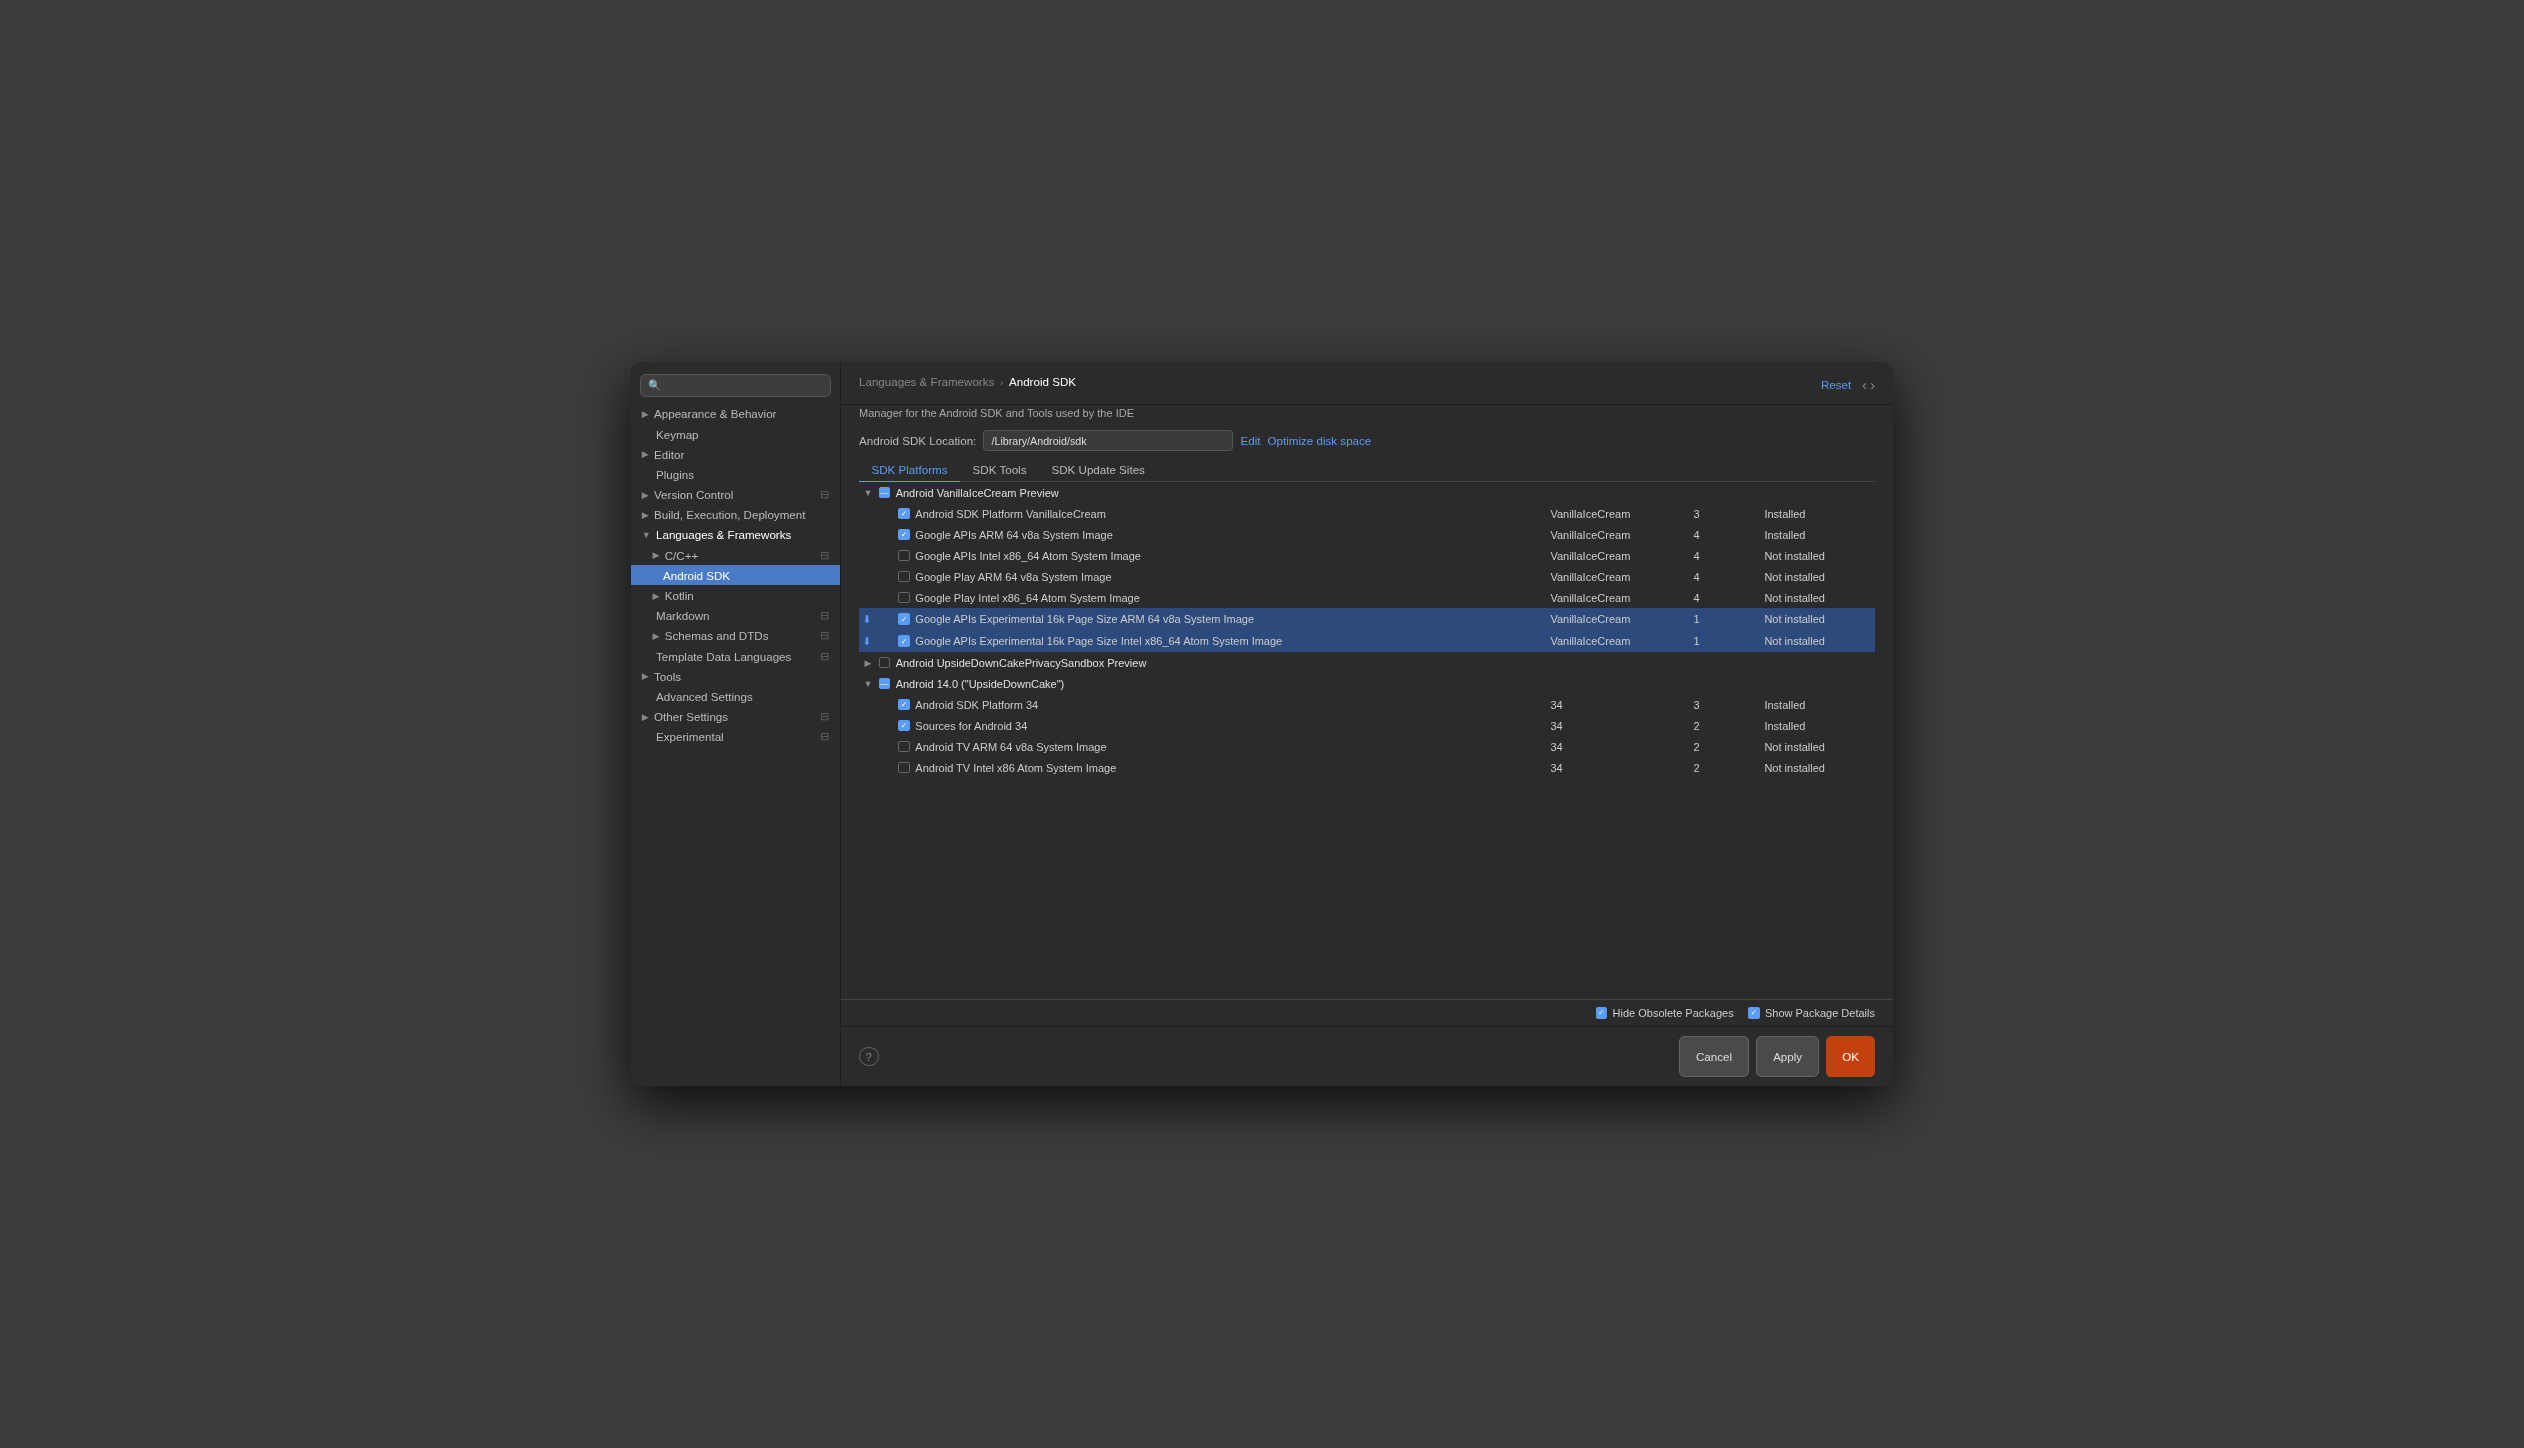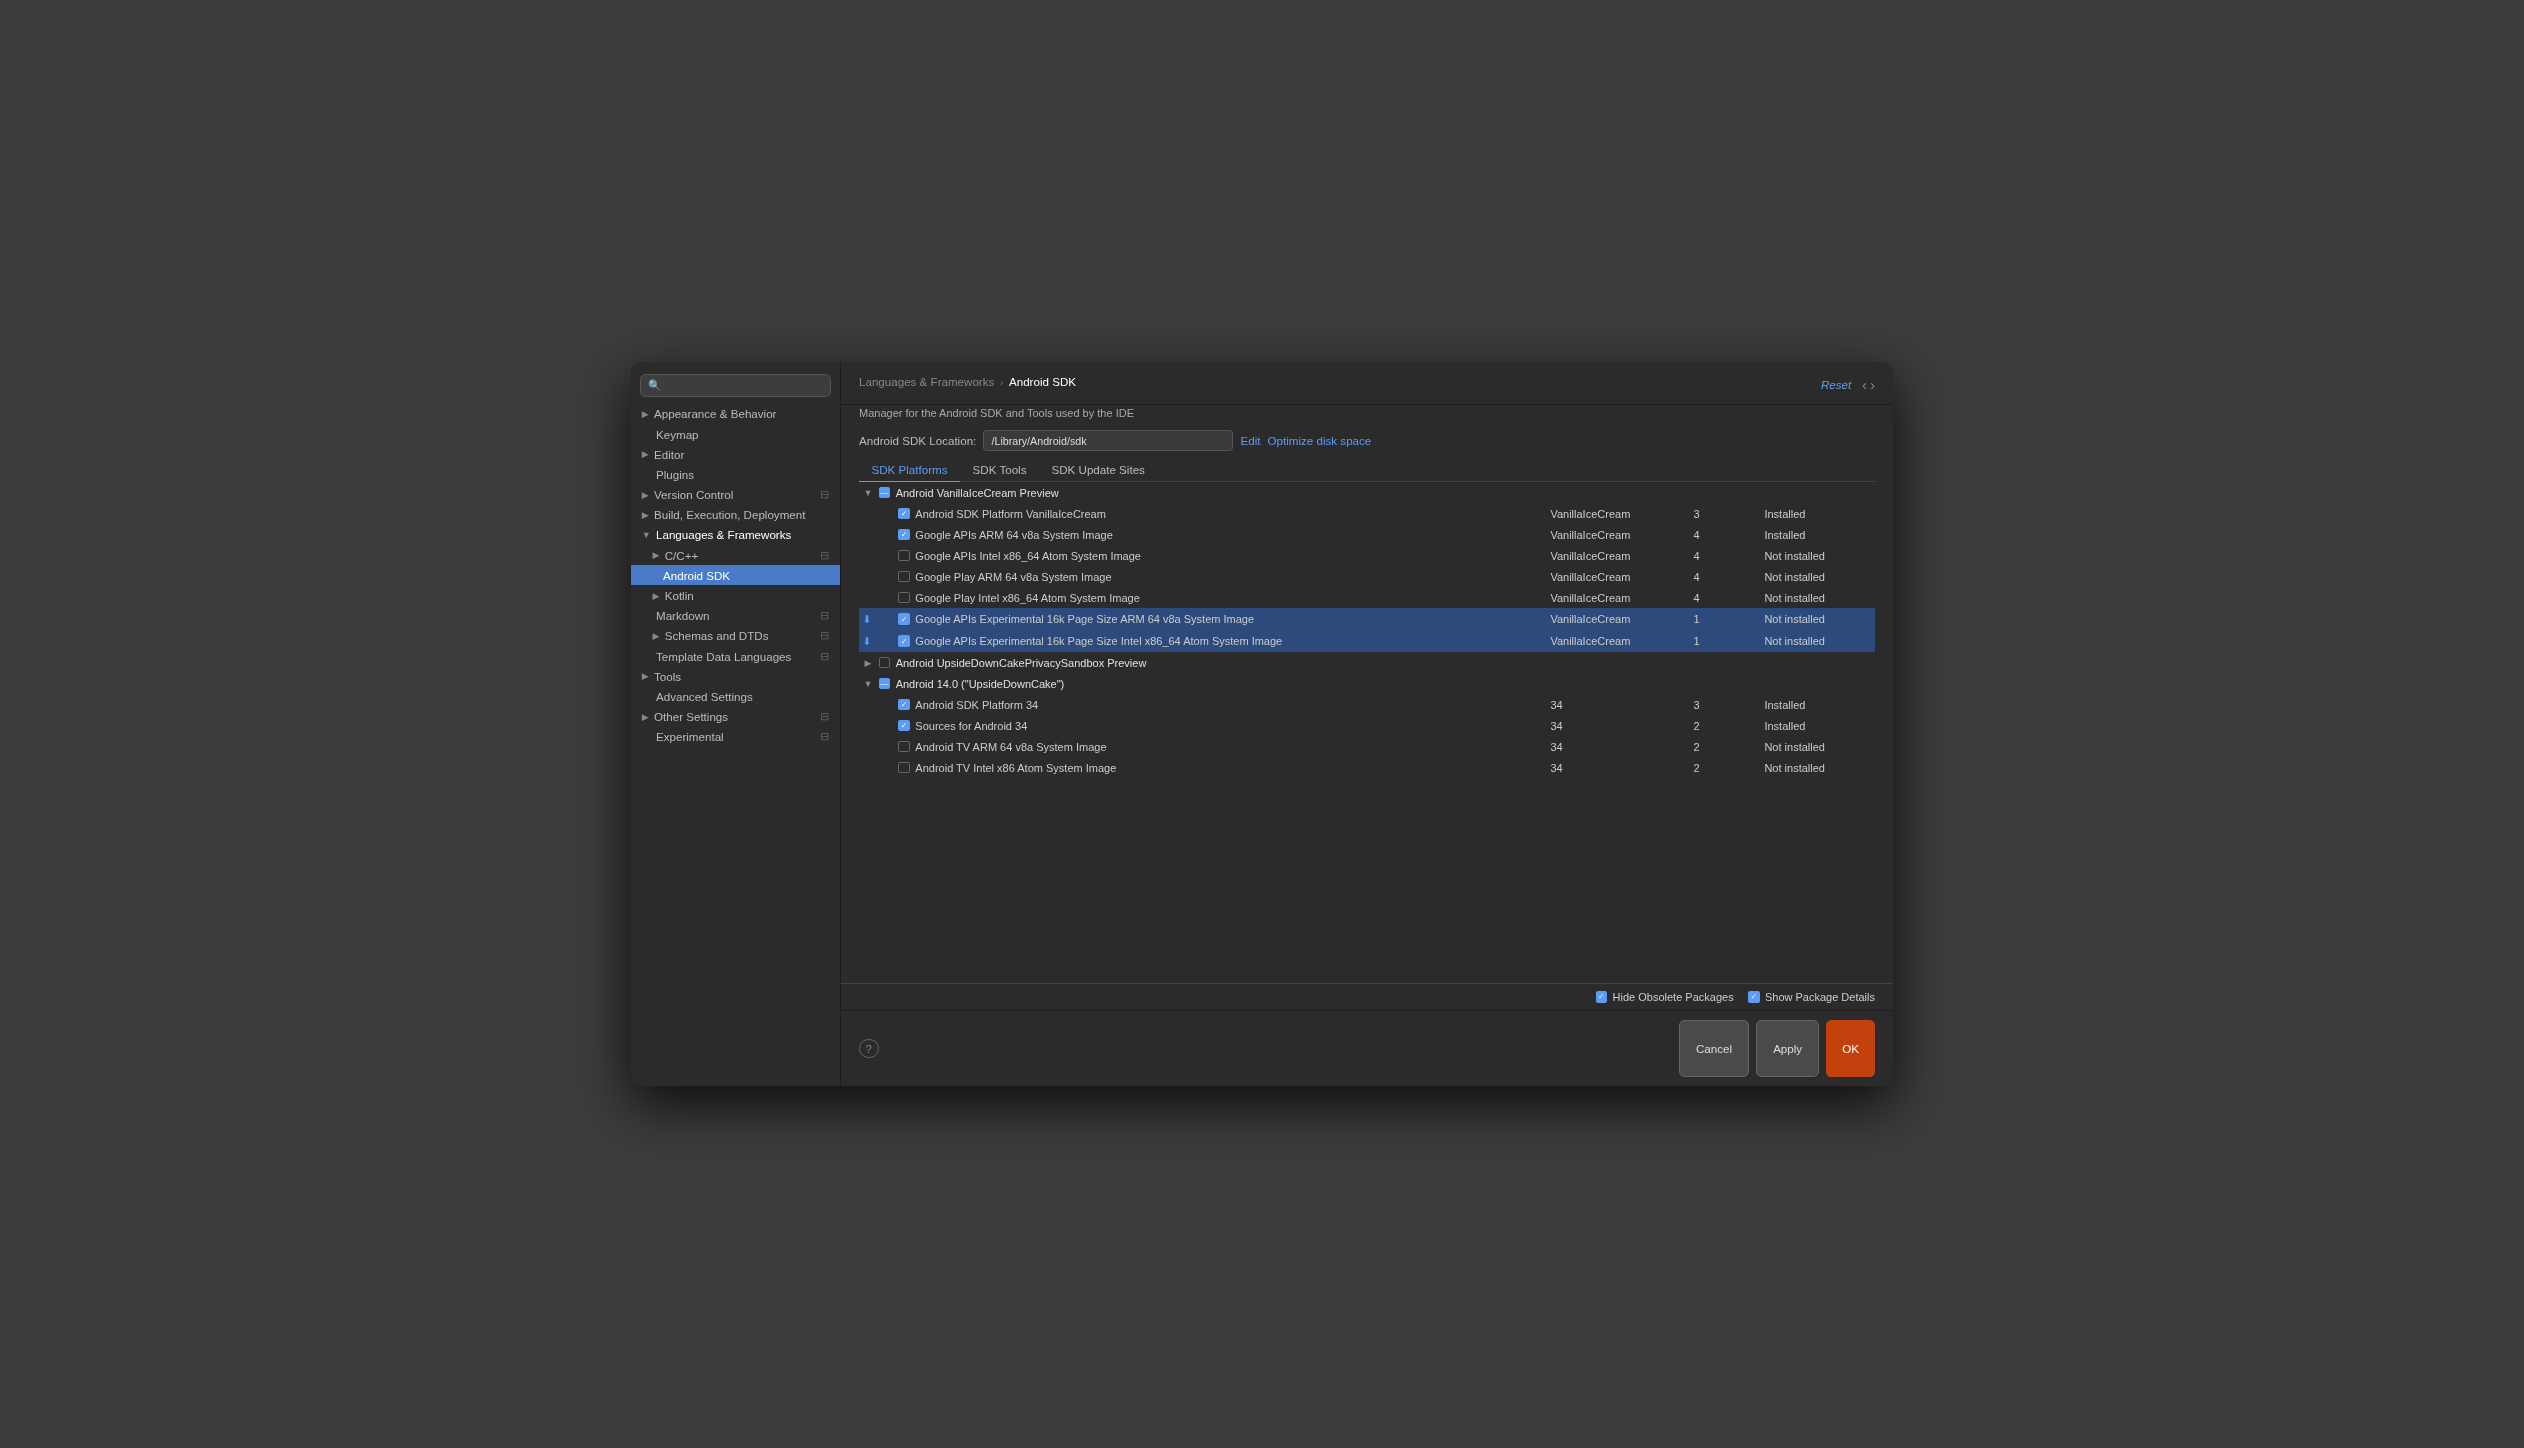--- a/index.html
+++ b/index.html
@@ -130,21 +130,20 @@
       margin-bottom: 7.1px;
     }
     .breadcrumb .current { color: #fff; font-weight: 500; }
     .breadcrumb-sep { color: #666; }
     .reset-btn {
       color: #5b9cf6;
       font-size: 11.6px;
       cursor: pointer;
       background: none;
       border: none;
-      font-style: italic;
     }
     .nav-arrows {
       display: flex;
       gap: 3.6px;
     }
     .nav-arrow {
       color: #888;
       font-size: 14.3px;
       cursor: pointer;
       background: none;
@@ -305,21 +304,21 @@
       display: flex;
       align-items: center;
       justify-content: center;
       cursor: pointer;
     }
     .footer-btns {
       display: flex;
       gap: 7.1px;
     }
     .btn {
-      padding: 21px 16px;
+      padding: 13px 16px;
       border-radius: 5.4px;
       font-size: 11.6px;
       cursor: pointer;
       border: none;
     }
     .btn-default {
       background: #4a4a4a;
       color: #ddd;
       border: 0.9px solid #666;
     }

